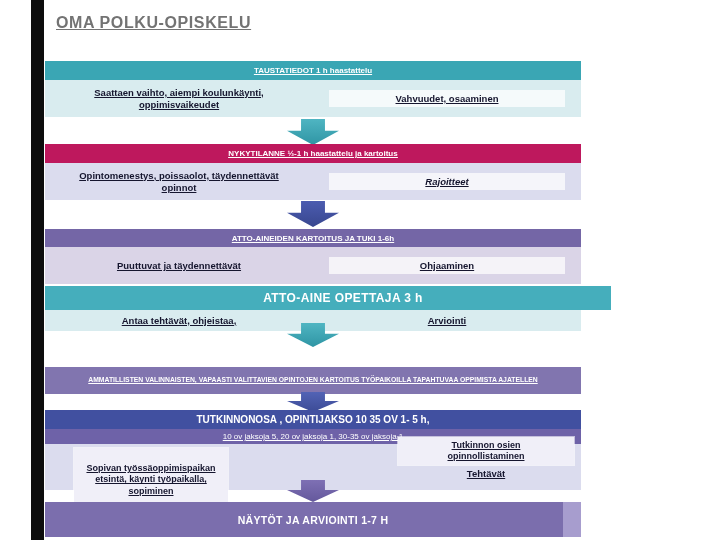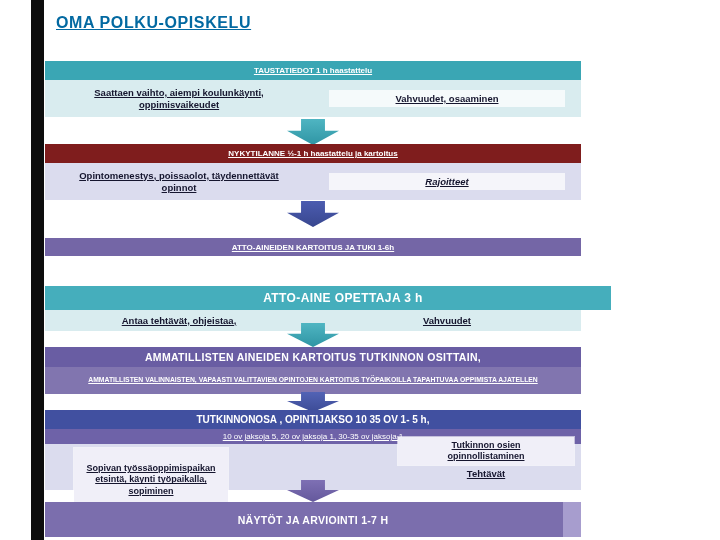--- a/index.html
+++ b/index.html
@@ -1,19 +1,19 @@
 <!DOCTYPE html>
 <html><head>
 <meta charset="utf-8">
 <style>
   html,body{margin:0;padding:0;background:#ffffff;}
   .slide{position:relative;width:720px;height:540px;background:#ffffff;overflow:hidden;
          font-family:"Liberation Sans","DejaVu Sans",sans-serif;-webkit-font-smoothing:antialiased;}
   .accent-bar{position:absolute;left:31px;top:0;width:13px;height:540px;background:#0d0d0d;}
-  .title{position:absolute;left:56px;top:14px;font-size:16px;font-weight:700;color:#0369a1;
+  .title{position:absolute;left:56px;top:14px;font-size:16px;font-weight:700;color:#737373;
          letter-spacing:.6px;text-decoration:underline;}
   .bar{position:absolute;left:45px;width:536px;display:flex;align-items:center;justify-content:center;
        text-align:center;color:#ffffff;font-weight:700;}
   .bar .u{text-decoration:underline;}
   .row{position:absolute;left:45px;width:536px;display:flex;}
   .half{flex:1;display:flex;align-items:center;justify-content:center;text-align:center;}
   .lbl{font-weight:700;color:#15152e;text-decoration:underline;line-height:1.25;}
   .band{background:rgba(255,255,255,.72);width:88%;display:flex;align-items:center;justify-content:center;padding:3px 0;}
   .arrow{position:absolute;left:287px;width:52px;height:26px;
          clip-path:polygon(27% 0,73% 0,73% 45%,100% 45%,50% 100%,0 45%,27% 45%);}
@@ -40,57 +40,64 @@
     </div>
     <div class="half">
       <div class="band">
         <span class="lbl" style="font-size:9.5px;">Vahvuudet, osaaminen</span>
       </div>
     </div>
   </div>
 
   <div class="arrow" style="top:119px;background:linear-gradient(180deg,#4fb5c2,#2f95a4);"></div>
 
-  <div class="bar" style="top:144px;height:19px;background:#7f1d1d;font-size:8px;text-decoration:underline;">
+  <div class="bar" style="top:144px;height:19px;background:#be185d;font-size:8px;text-decoration:underline;">
     <span class="u">NYKYTILANNE ½-1 h haastattelu ja kartoitus</span>
   </div>
   <div class="row" style="top:163px;height:37px;background:#dbdcee;">
     <div class="half">
       <span class="lbl" style="font-size:9.5px;max-width:200px;">Opintomenestys, poissaolot, täydennettävät opinnot</span>
     </div>
     <div class="half">
       <div class="band">
         <span class="lbl" style="font-size:9.5px;font-style:italic;">Rajoitteet</span>
       </div>
     </div>
   </div>
 
   <div class="arrow" style="top:201px;background:linear-gradient(180deg,#4c5cb0,#38478f);"></div>
 
-  <div class="bar" style="top:238px;height:18px;background:#7466a6;font-size:8px;">
+  <div class="bar" style="top:229px;height:18px;background:#7466a6;font-size:8px;">
     <span class="u">ATTO-AINEIDEN KARTOITUS JA TUKI 1-6h</span>
+  </div>
+  <div class="row" style="top:247px;height:37px;background:#dad4e7;">
+    <div class="half">
+      <span class="lbl" style="font-size:9.5px;">Puuttuvat ja täydennettävät</span>
+    </div>
+    <div class="half">
+      <div class="band">
+        <span class="lbl" style="font-size:9.5px;">Ohjaaminen</span>
+      </div>
+    </div>
   </div>
 
   <div class="bar" style="top:286px;height:24px;background:#45aebc;font-size:12px;letter-spacing:.4px;padding-left:30px;">
     <span>ATTO-AINE OPETTAJA 3 h</span>
   </div>
   <div class="row" style="top:310px;height:21px;background:#d9ecef;">
     <div class="half">
       <span class="lbl" style="font-size:9.5px;">Antaa tehtävät, ohjeistaa,</span>
     </div>
     <div class="half">
-      <span class="lbl" style="font-size:9.5px;">Vahvuudet</span>
+      <span class="lbl" style="font-size:9.5px;">Arviointi</span>
     </div>
   </div>
 
   <div class="arrow" style="top:323px;height:24px;background:linear-gradient(180deg,#4fb5c2,#2f95a4);"></div>
 
-  <div class="bar" style="top:347px;height:20px;background:#695da3;font-size:10.5px;letter-spacing:.3px;">
-    <span>AMMATILLISTEN AINEIDEN KARTOITUS TUTKINNON OSITTAIN,</span>
-  </div>
   <div class="bar" style="top:367px;height:27px;background:#8175af;font-size:6.8px;padding:0 28px;width:480px;line-height:1.5;">
     <span class="u">AMMATILLISTEN VALINNAISTEN, VAPAASTI VALITTAVIEN OPINTOJEN KARTOITUS TYÖPAIKOILLA TAPAHTUVAA OPPIMISTA AJATELLEN</span>
   </div>
 
   <div class="arrow" style="top:392px;height:20px;background:linear-gradient(180deg,#5263b5,#3c4b96);"></div>
 
   <div class="bar" style="top:410px;height:19px;background:#4150a0;font-size:10px;align-items:center;">
     <span>TUTKINNONOSA , OPINTIJAKSO 10 35 OV 1- 5 h,</span>
   </div>
   <div class="bar" style="top:429px;height:15px;background:#6e62a8;font-size:8px;font-weight:400;">

